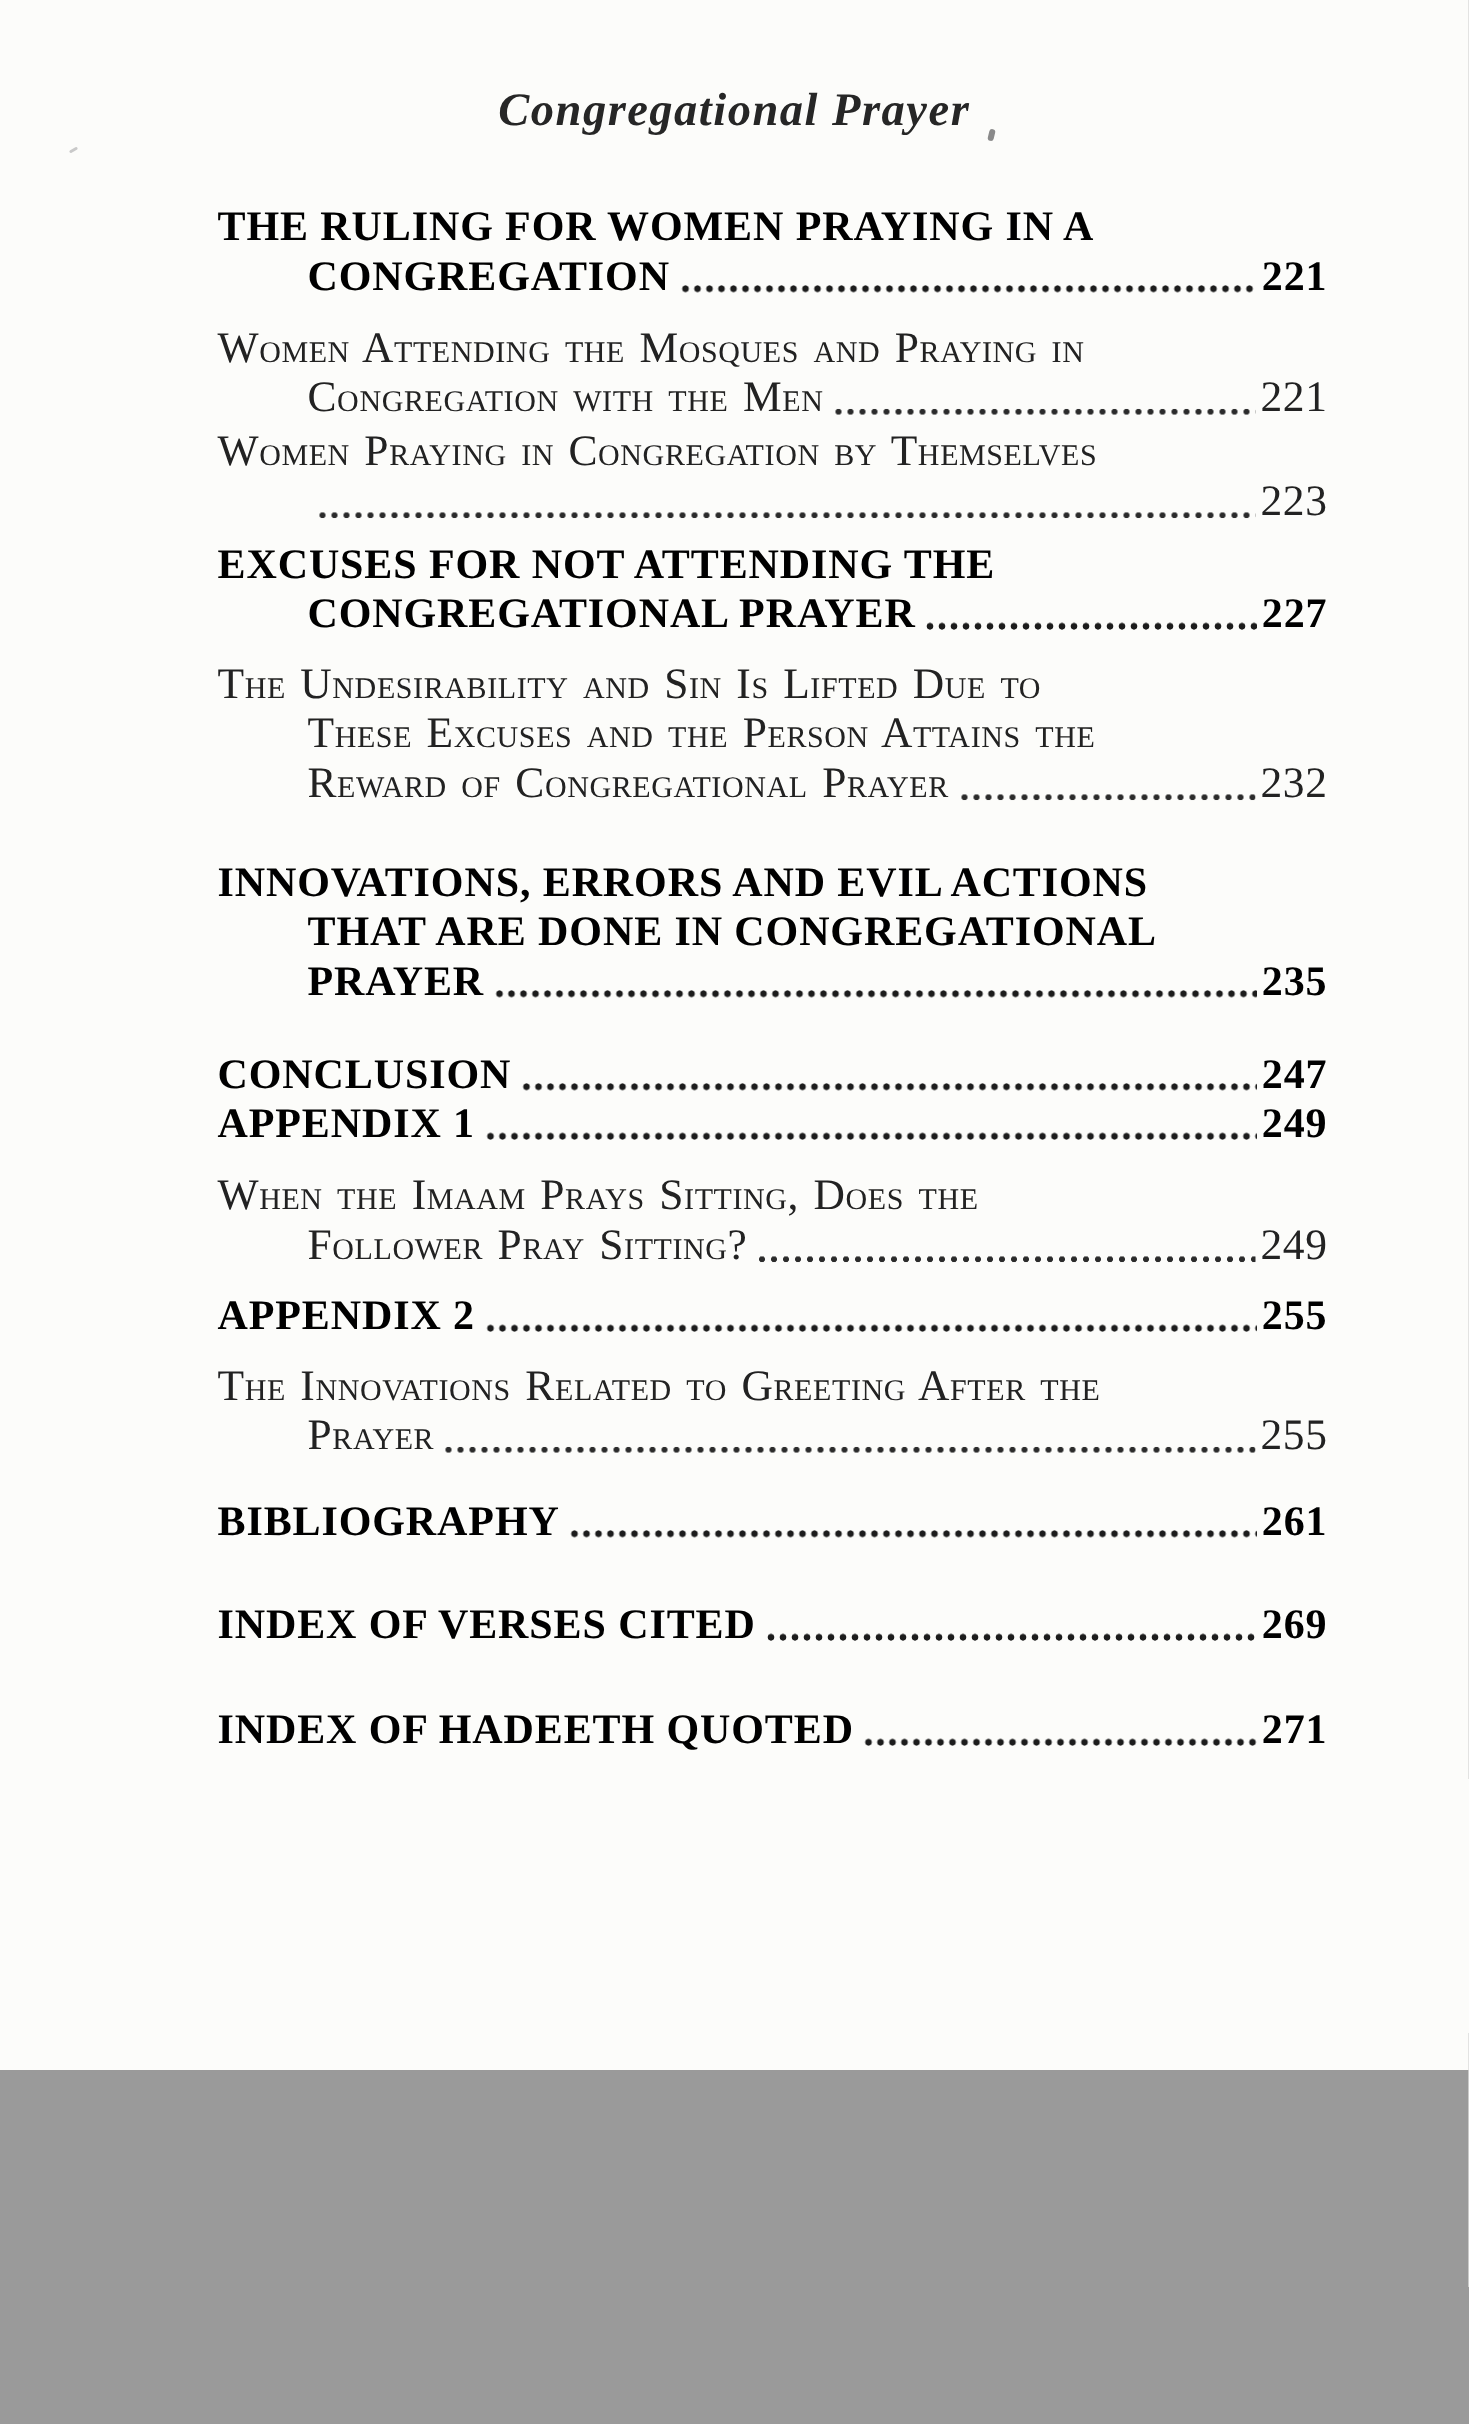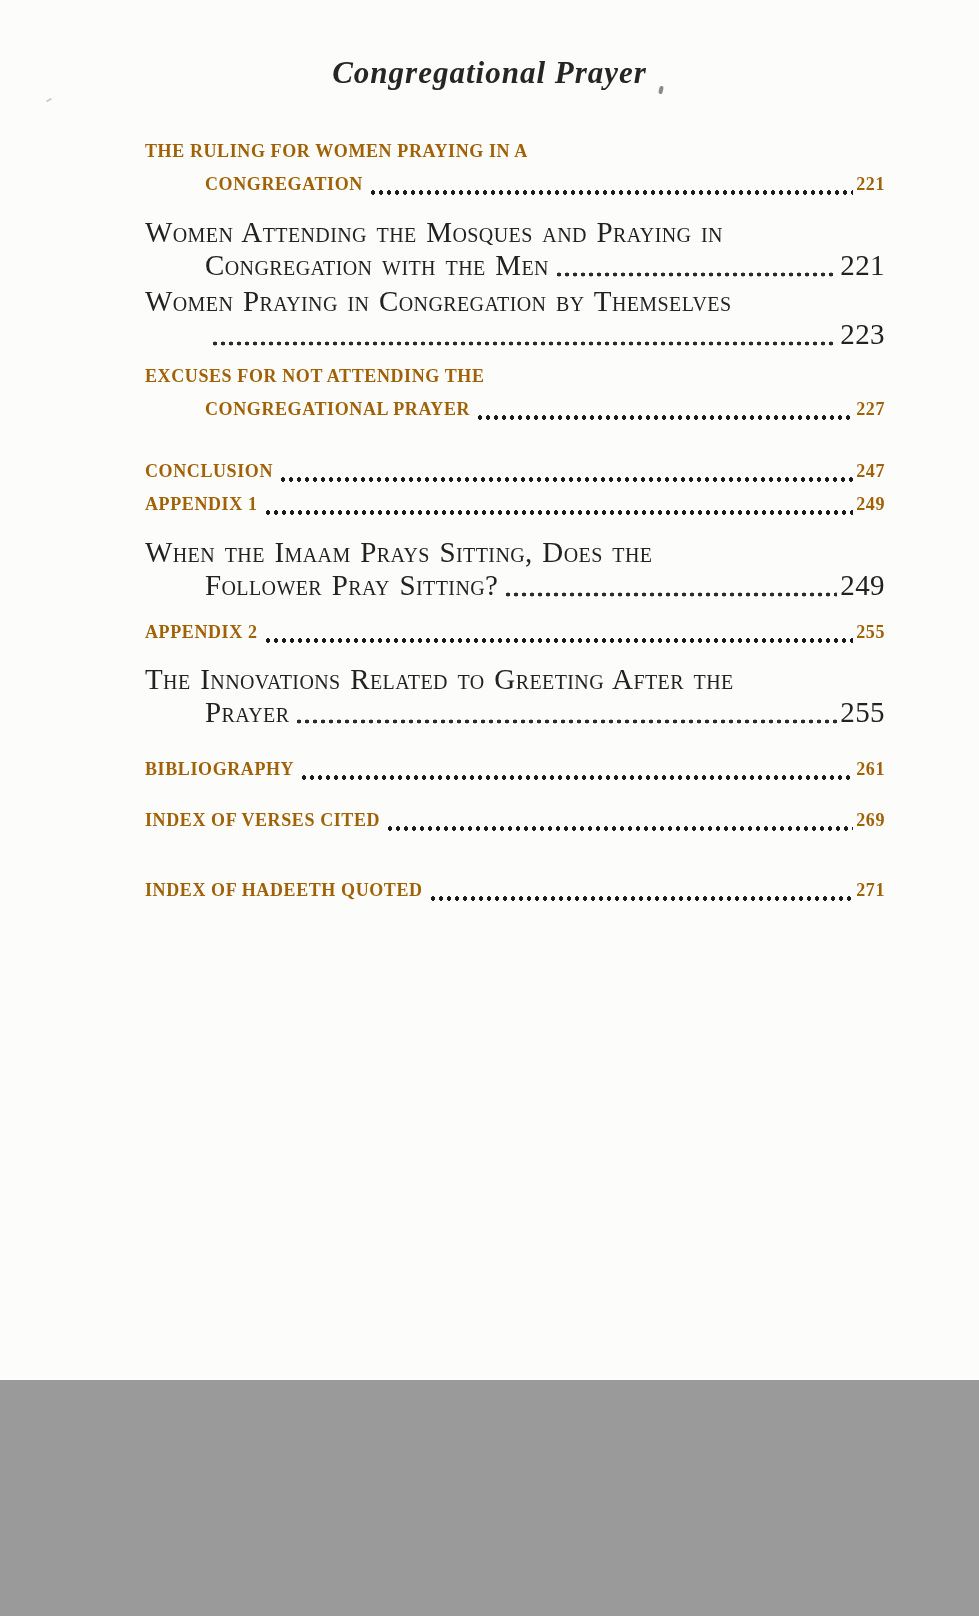--- a/index.html
+++ b/index.html
@@ -32,22 +32,22 @@
     position:absolute;left:145px;top:95px;width:740px;
   }
   .entry{margin:0;}
   .entry .line{
     display:flex;align-items:flex-end;
     line-height:33px;white-space:nowrap;
   }
   .entry .line .text{flex:0 0 auto;}
   .entry .line.indent{padding-left:60px;}
   .entry.chapter{
-    font-weight:bold;font-size:18px;letter-spacing:0.6px;
-    color:#a16207;
+    font-weight:bold;font-size:28px;letter-spacing:0.6px;
+    color:#000000;
   }
   .entry.section{
     font-size:29px;letter-spacing:0.4px;word-spacing:2px;
     font-variant:small-caps;font-variant-caps:small-caps;
     color:#222;
   }
   .leader{
     flex:1 1 auto;height:5px;min-width:20px;
     margin:0 2px 6px 6px;
     background-image:radial-gradient(circle,#1c1c1c 2.05px,rgba(0,0,0,0) 2.45px);
@@ -109,20 +109,46 @@
       <div class="entry chapter" style="margin-top: 9px;">
         <div class="line">
           <span class="text">EXCUSES FOR NOT ATTENDING THE</span>
         </div>
         <div class="line indent">
           <span class="text">CONGREGATIONAL PRAYER</span>
           <span class="leader"></span>
           <span class="page-num">227</span>
         </div>
       </div>
+      <div class="entry section" style="margin-top: 14px;">
+        <div class="line">
+          <span class="text">The Undesirability and Sin Is Lifted Due to</span>
+        </div>
+        <div class="line indent">
+          <span class="text">These Excuses and the Person Attains the</span>
+        </div>
+        <div class="line indent">
+          <span class="text">Reward of Congregational Prayer</span>
+          <span class="leader"></span>
+          <span class="page-num">232</span>
+        </div>
+      </div>
+      <div class="entry chapter" style="margin-top: 33px;">
+        <div class="line">
+          <span class="text">INNOVATIONS, ERRORS AND EVIL ACTIONS</span>
+        </div>
+        <div class="line indent">
+          <span class="text">THAT ARE DONE IN CONGREGATIONAL</span>
+        </div>
+        <div class="line indent">
+          <span class="text">PRAYER</span>
+          <span class="leader"></span>
+          <span class="page-num">235</span>
+        </div>
+      </div>
       <div class="entry chapter" style="margin-top: 29px;">
         <div class="line">
           <span class="text">CONCLUSION</span>
           <span class="leader"></span>
           <span class="page-num">247</span>
         </div>
       </div>
       <div class="entry chapter" style="">
         <div class="line">
           <span class="text">APPENDIX 1</span>
@@ -157,21 +183,21 @@
           <span class="page-num">255</span>
         </div>
       </div>
       <div class="entry chapter" style="margin-top: 24px;">
         <div class="line">
           <span class="text">BIBLIOGRAPHY</span>
           <span class="leader"></span>
           <span class="page-num">261</span>
         </div>
       </div>
-      <div class="entry chapter" style="margin-top: 18px;">
+      <div class="entry chapter" style="margin-top: 36px;">
         <div class="line">
           <span class="text">INDEX OF VERSES CITED</span>
           <span class="leader"></span>
           <span class="page-num">269</span>
         </div>
       </div>
       <div class="entry chapter" style="margin-top: 37px;">
         <div class="line">
           <span class="text">INDEX OF HADEETH QUOTED</span>
           <span class="leader"></span>

